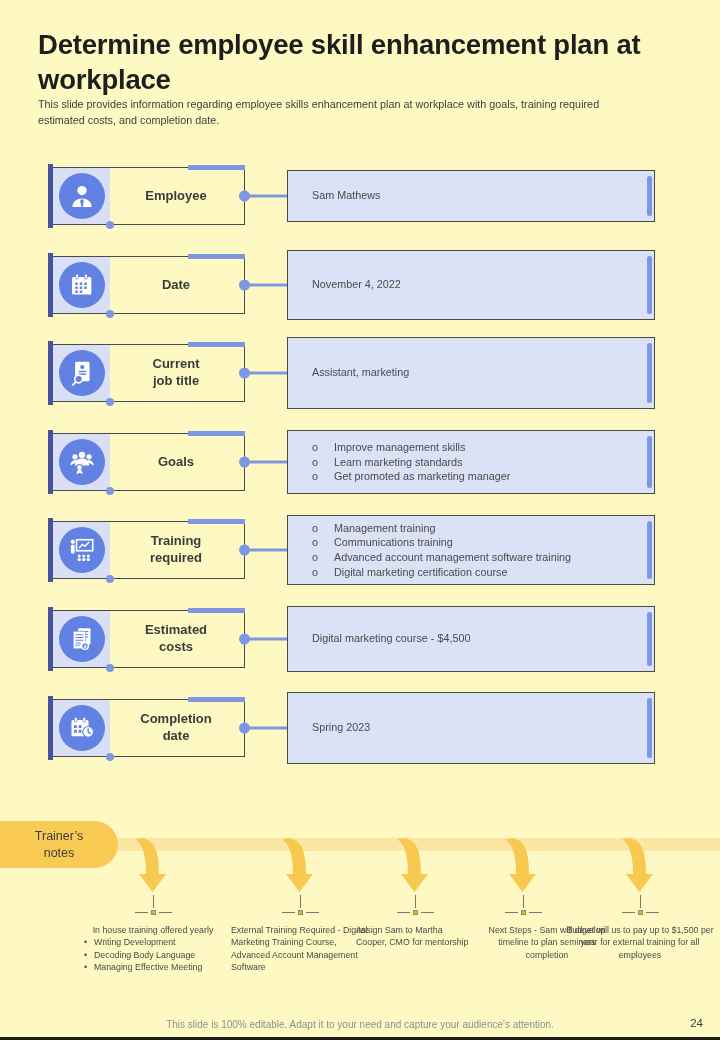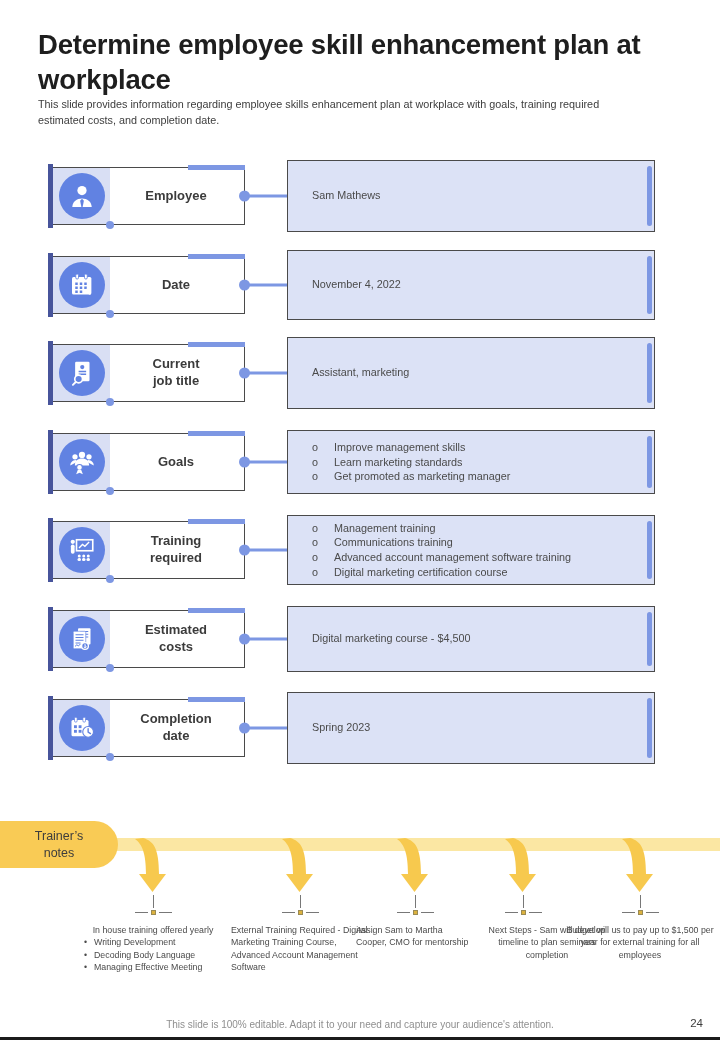--- a/index.html
+++ b/index.html
@@ -1,21 +1,21 @@
 <!DOCTYPE html>
 <html><head>
 <meta charset="utf-8">
 <style>
   * { box-sizing: border-box; margin: 0; padding: 0; }
   html,body { background:#e8e8e8; }
   .slide {
     position: relative;
     width: 720px; height: 1040px;
     margin: 0 auto;
-    background: #ffffff;
+    background: #fef9c3;
     font-family: "Liberation Sans", sans-serif;
     overflow: hidden;
   }
   
   .title {
     position:absolute; left:38px; top:27px; width:610px;
     font-size:27.5px; font-weight:bold; color:#1e1e1e; line-height:1.28;
     letter-spacing:-0.2px;
   }
   .subtitle {
@@ -128,21 +128,21 @@
                 <path d="M4.2 20.8c.4-4.6 3.6-6.9 7.8-6.9s7.4 2.3 7.8 6.9z" fill="#fff"></path>
                 <path d="M12 14.2l-1.5 1.5 1 5h1l1-5z" fill="#6182e2"></path>
               </svg>
             </div>
       </div>
       <div class="label-text">Employee</div>
       <div class="dot-bl"></div>
       <div class="dot-r"></div>
     </div>
     <div class="connector"></div>
-    <div class="content-panel" style="height: 72px;">
+    <div class="content-panel" style="height: 52px;">
       <div>
             <div class="content-line">Sam Mathews</div>
           </div>
       <div class="right-bar"></div>
     </div>
   </div>
       <div class="row" style="top: 241px;">
     <div class="label-wrap">
       <div class="accent-top"></div>
       <div class="icon-box">

